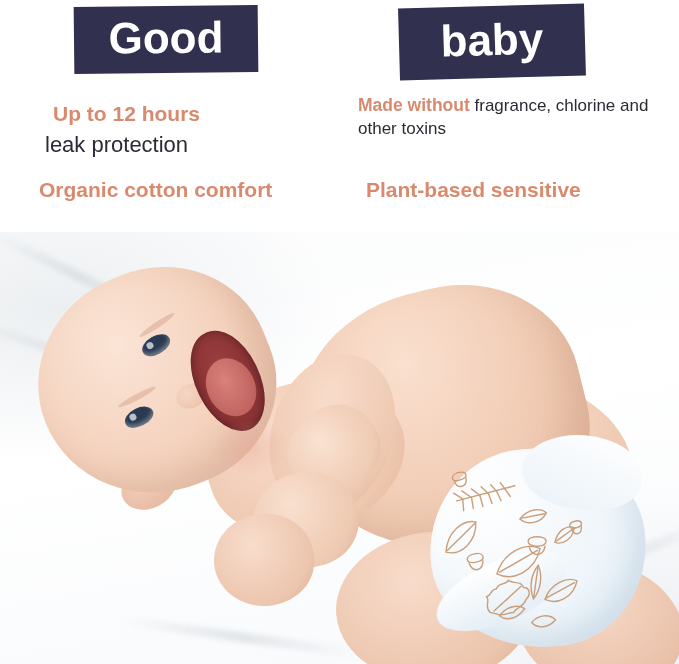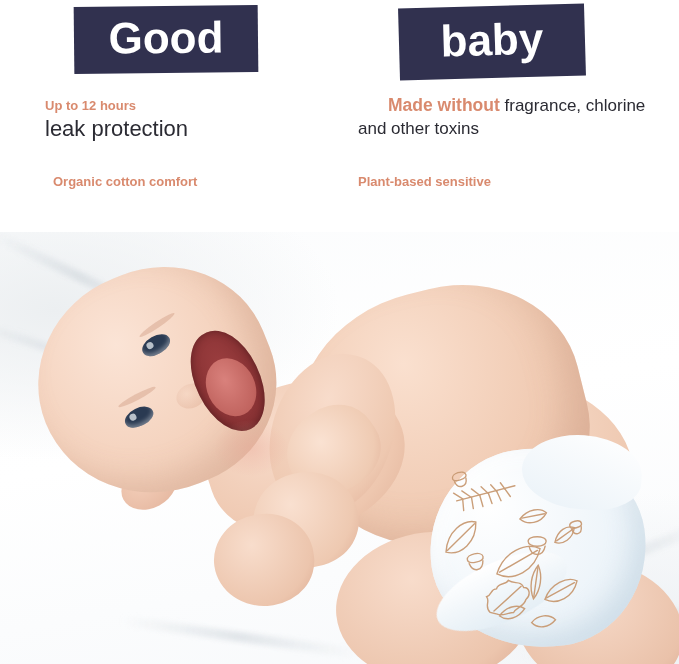--- a/index.html
+++ b/index.html
@@ -73,47 +73,46 @@
     width: 679px;
     height: 140px;
   }
   .feature {
     position: absolute;
     width: 300px;
   }
   .feature .f-title {
     color: #d98a6e;
     font-weight: bold;
-    font-size: 13px;
+    font-size: 21px;
     line-height: 23px;
-    margin: 0;
+    margin: 8px;
   }
   .feature .f-sub {
     color: #2b2b33;
     font-weight: normal;
     font-size: 22px;
     line-height: 23px;
     margin: 0;
   }
   
   .feature.inline .f-body {
     margin: 0;
     font-size: 17px;
     line-height: 23px;
     color: #2b2b33;
   }
   .feature.inline .f-body .f-title-inline {
     color: #d98a6e;
     font-weight: bold;
     font-size: 17.5px;
-    margin-left: 30px;
   }
   #feature-0 { left: 45px;  top: 2px;  }
   #feature-1 { left: 358px; top: 2px;  width: 300px; }
-  #feature-2 { left: 53px;  top: 78px; }
+  #feature-2 { left: 31px;  top: 78px; }
   #feature-3 { left: 358px; top: 78px; }
 
   
   #photo {
     position: absolute;
     left: 0;
     top: 232px;
     width: 679px;
     height: 432px;
     overflow: hidden;

